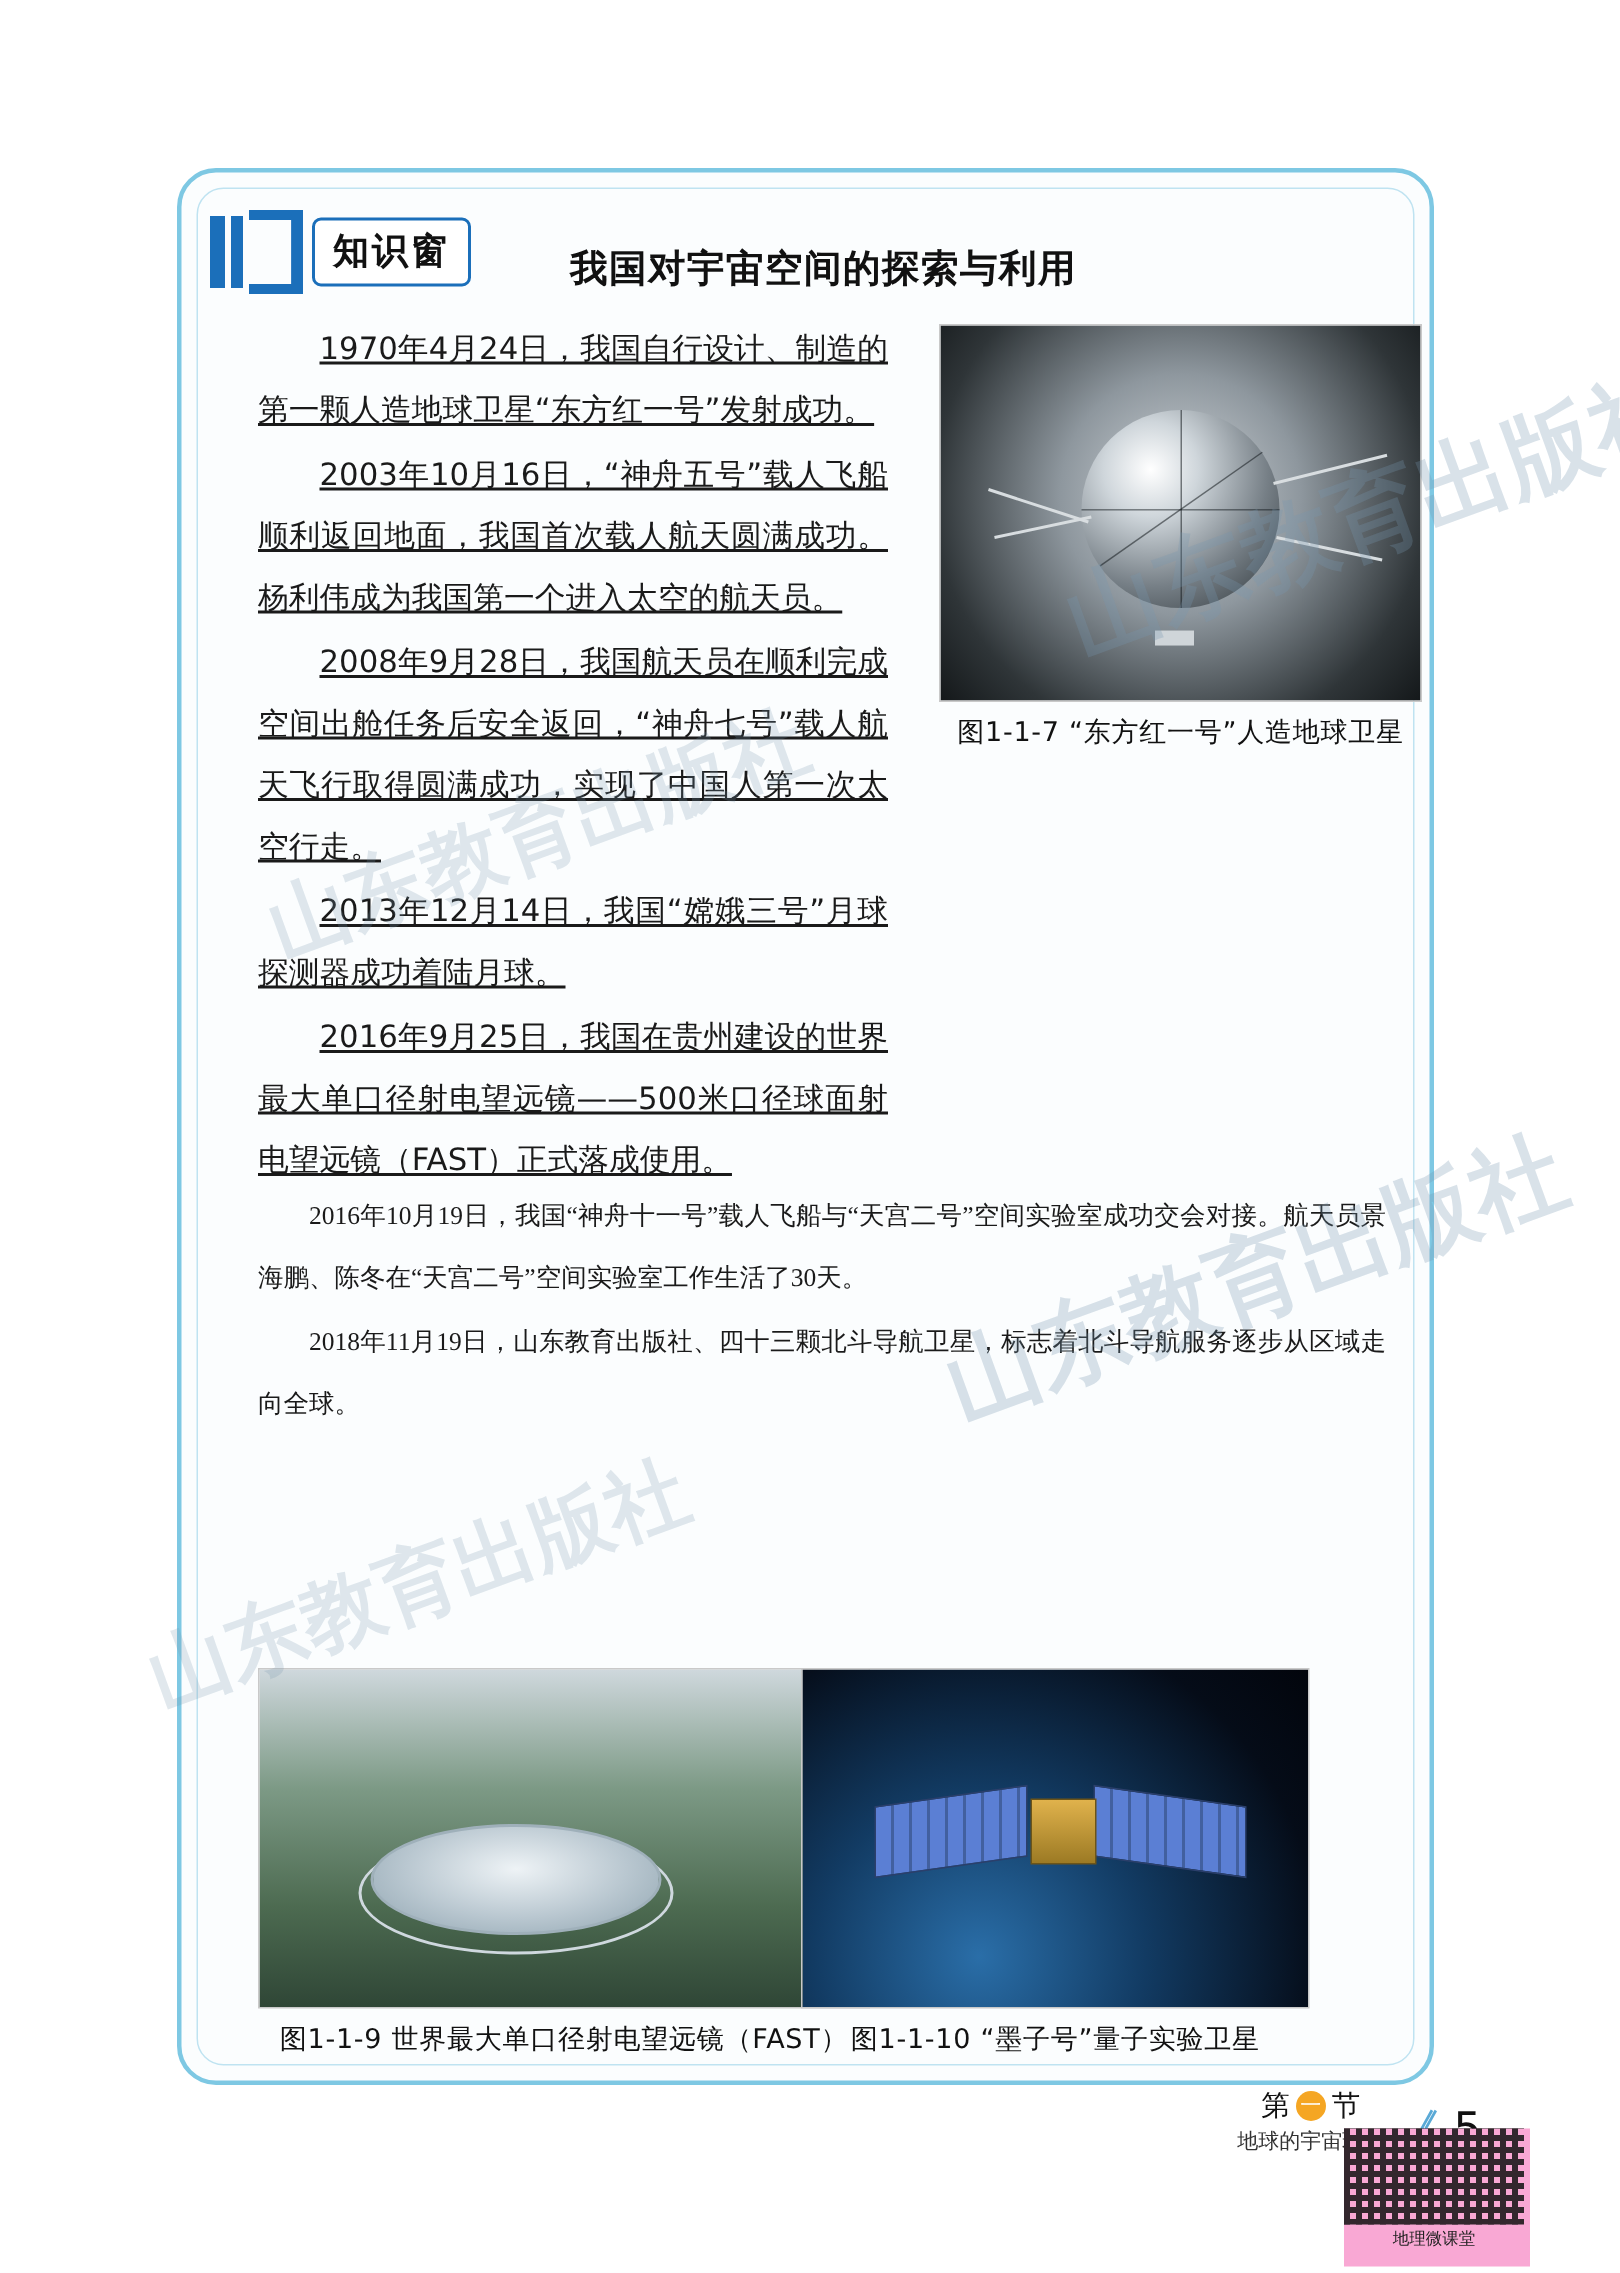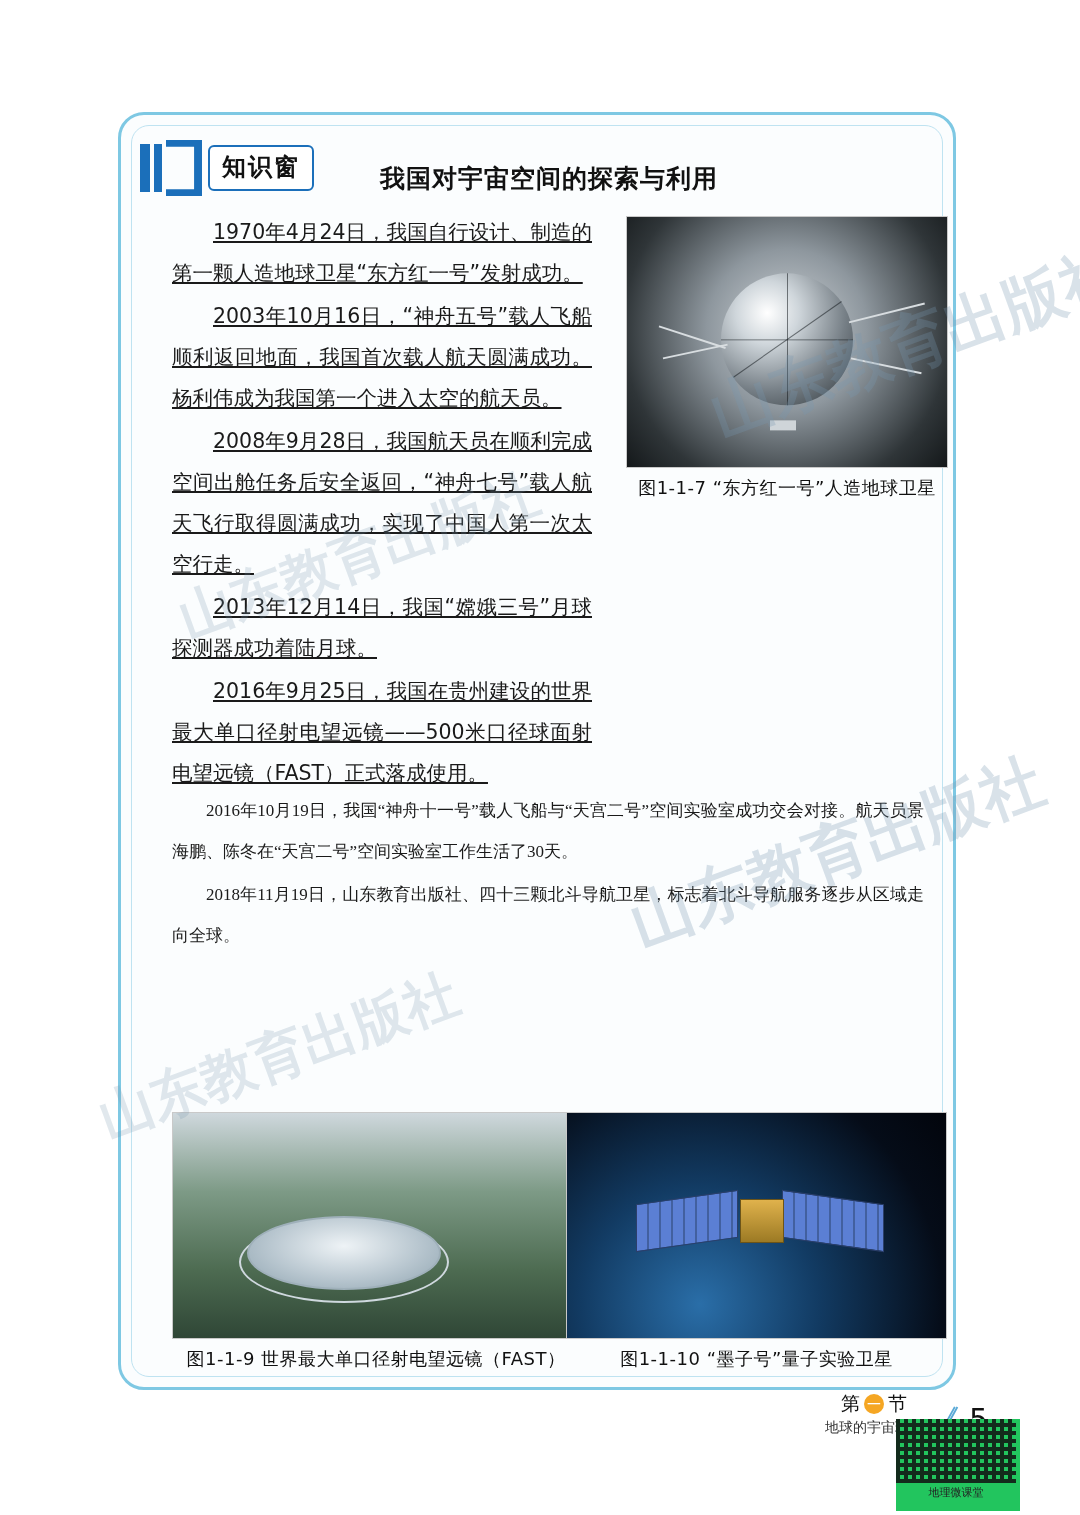--- a/index.html
+++ b/index.html
@@ -69,21 +69,21 @@
   .cap{
     text-align:center;font-size:18px;color:#111;margin-top:8px;
     font-family:"DejaVu Sans",sans-serif;letter-spacing:0.5px;
   }
   #fig7{left:604px;top:216px;width:322px;margin-left:22px;}
   #fig7 .img{height:250px;background:radial-gradient(circle at 50% 45%, #cfd4d8 0%, #8e979e 38%, #2f3538 78%, #14181a 100%);}
   #fig8{left:604px;top:528px;width:322px;}
   #fig8 .img{height:222px;background:linear-gradient(180deg,#b5b3ac 0%, #8d8b84 55%, #6f6d67 100%);}
   #fig9{left:172px;top:1112px;width:408px;}
   #fig9 .img{height:225px;background:linear-gradient(180deg,#cfd8dd 0%,#7d9a86 35%,#4d6b51 70%,#2f4636 100%);}
-  #fig10{left:566px;top:1112px;width:381px;}
+  #fig10{left:534px;top:1112px;width:339px;}
   #fig10 .img{height:225px;background:radial-gradient(circle at 35% 85%, #2a6ea8 0%, #123b63 38%, #050c18 78%, #02050c 100%);}
 
   
   .dfh{position:absolute;left:50%;top:50%;transform:translate(-50%,-52%);}
   .dfh .ball{
     width:132px;height:132px;border-radius:50%;
     background:radial-gradient(circle at 35% 30%, #ffffff 0%, #cfd6db 25%, #767f86 62%, #2b3236 100%);
     position:relative;
   }
   .dfh .ball:before,.dfh .ball:after{
@@ -126,21 +126,21 @@
   }
   .sec .line1{font-size:19px;display:flex;align-items:center;gap:4px;justify-content:center;}
   .sec .dot{display:inline-block;width:20px;height:20px;border-radius:50%;background:#f5a623;color:#fff;
     font-size:14px;line-height:20px;text-align:center;}
   .sec .line2{font-size:14px;color:#333;margin-top:2px;}
   .chev{font-size:26px;color:#5aa9d6;font-weight:bold;}
   .pgnum{font-size:30px;color:#111;font-family:"DejaVu Sans",sans-serif;}
   
   .qr{
     position:absolute;right:60px;bottom:4px;width:124px;height:92px;
-    background:#22c55e;border:0;
+    background:#f9a8d4;border:0;
   }
   .qr .code{
     position:absolute;left:0;top:0;width:120px;height:64px;
     background:
       repeating-linear-gradient(0deg,#111 0 4px,transparent 4px 8px),
       repeating-linear-gradient(90deg,#111 0 4px,transparent 4px 8px);
     opacity:.85;
   }
   .qr .qrtext{position:absolute;left:0;top:66px;width:120px;text-align:center;font-size:11px;color:#222;}
   

